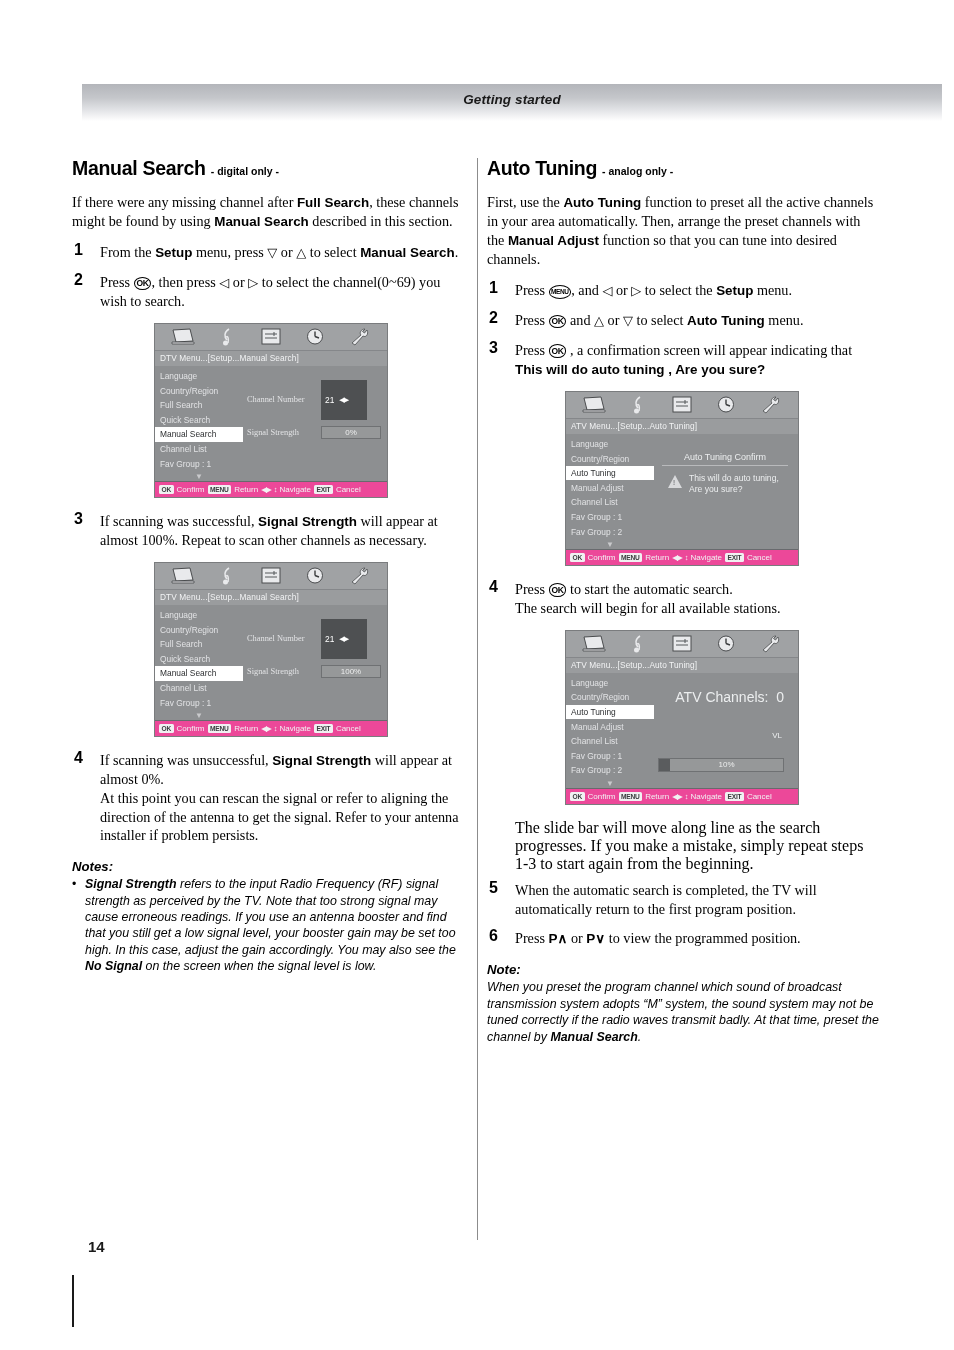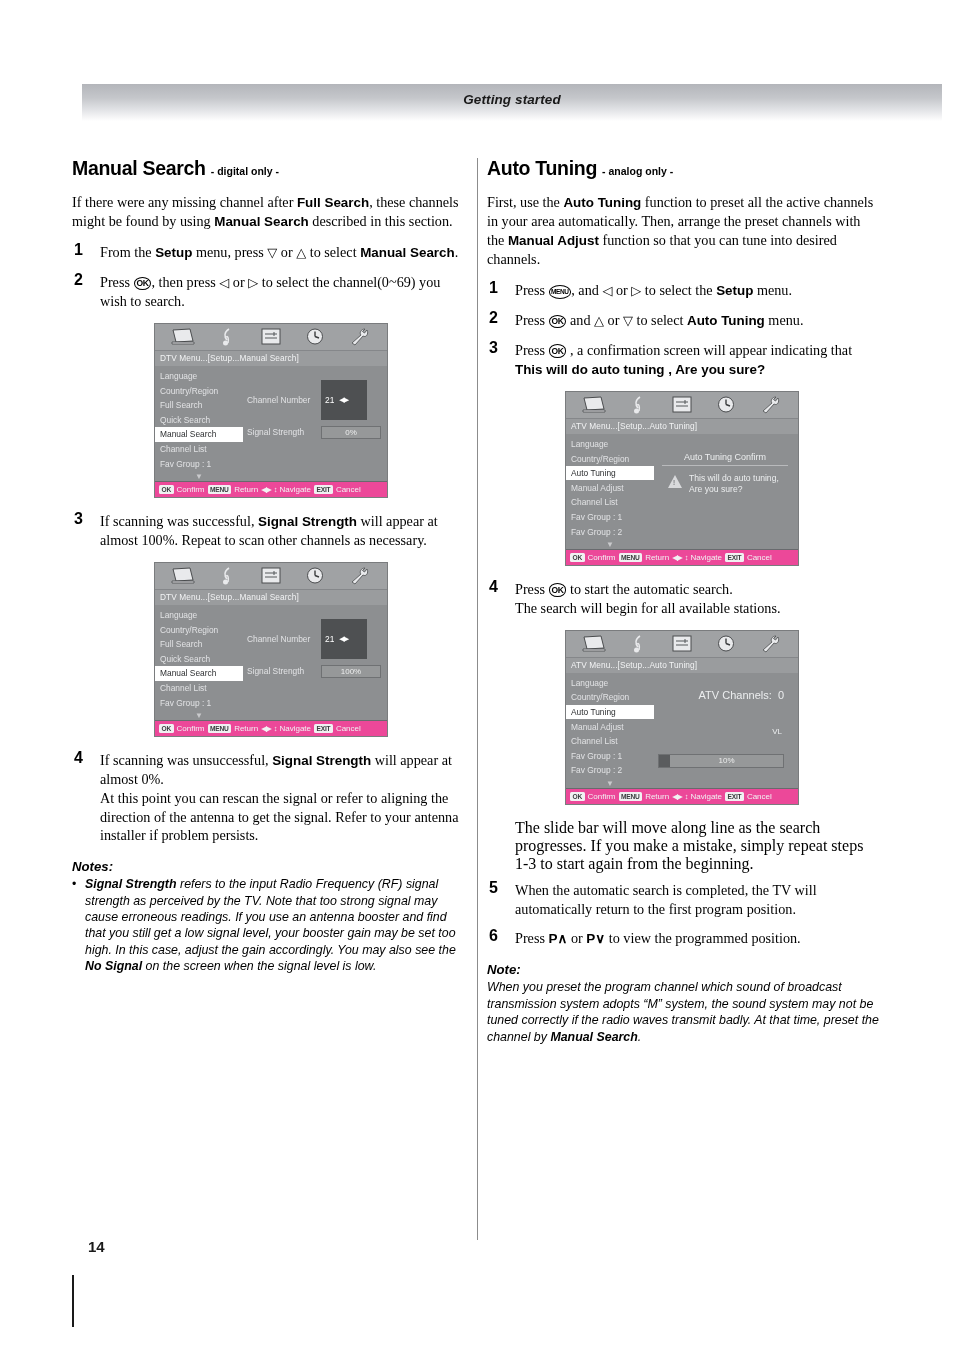--- a/index.html
+++ b/index.html
@@ -101,21 +101,21 @@
   .osd-menu .mi{
     font-size:8.4px;color:#e2e3e5;padding:2.3px 0 2.3px 5px;white-space:nowrap;
   }
   .osd-menu .mi.sel{background:#ffffff;color:#2d2f31;font-weight:normal;}
   .osd-menu .arrow-dn{
     text-align:center;font-size:8px;color:#c9cacc;margin-top:1px;
   }
   .osd-pane{flex:1;position:relative;padding:14px 6px 0 4px;}
 
   .row{display:flex;align-items:center;margin-bottom:6px;}
-  .row .lbl{font-size:8.4px;color:#e2e3e5;width:74px;}
+  .row .lbl{font-size:8.4px;color:#e2e3e5;width:74px;font-family:Liberation Serif, serif;}
   .chan-box{
     background:#4e5052;color:#fff;font-size:8.4px;padding:15px 4px;
     display:flex;align-items:center;gap:5px;min-width:38px;
   }
   .chan-box .lr{font-size:7px;letter-spacing:-1px;}
   .sig-bar{
     border:1px solid #6f7173;background:#969899;height:11px;flex:1;
     display:flex;align-items:center;justify-content:center;
     font-size:8px;color:#eceded;
   }
@@ -123,21 +123,21 @@
     text-align:center;font-size:9px;color:#eceeef;margin:4px 0 3px 0;
   }
   .confirm-rule{height:1px;background:#b9babc;margin:0 4px 7px 4px;}
   .confirm-msg{display:flex;align-items:flex-start;gap:7px;padding-left:10px;}
   .warn-tri{width:0;height:0;border-left:7px solid transparent;
     border-right:7px solid transparent;border-bottom:13px solid #d9dadc;
     position:relative;flex:0 0 auto;margin-top:2px;}
   .warn-tri::after{content:"!";position:absolute;left:-2.2px;top:3px;
     font-size:8px;font-weight:bold;color:#8d8f91;}
   .confirm-msg .m{font-size:8.6px;line-height:1.35;color:#eceeef;}
-  .atv-count{text-align:right;font-size:11px;color:#eceeef;padding-right:8px;margin-top:2px;}
+  .atv-count{text-align:right;font-size:14px;color:#eceeef;padding-right:8px;margin-top:2px;}
   .vl-label{text-align:right;font-size:8px;color:#eceeef;padding-right:10px;margin-top:26px;}
   .slide-wrap{display:flex;align-items:center;border:1px solid #6f7173;
     background:#969899;height:12px;margin:18px 8px 0 0;position:relative;}
   .slide-knob{width:11px;height:100%;background:#5a5c5e;flex:0 0 auto;}
   .slide-pct{flex:1;text-align:center;font-size:8px;color:#eceded;}
 
   .osd-foot{
     height:15px;background:#ec4899;display:flex;align-items:center;
     gap:3px;padding-left:4px;font-size:8px;color:#f1f2f3;
     border-top:1px solid #686a6d;

